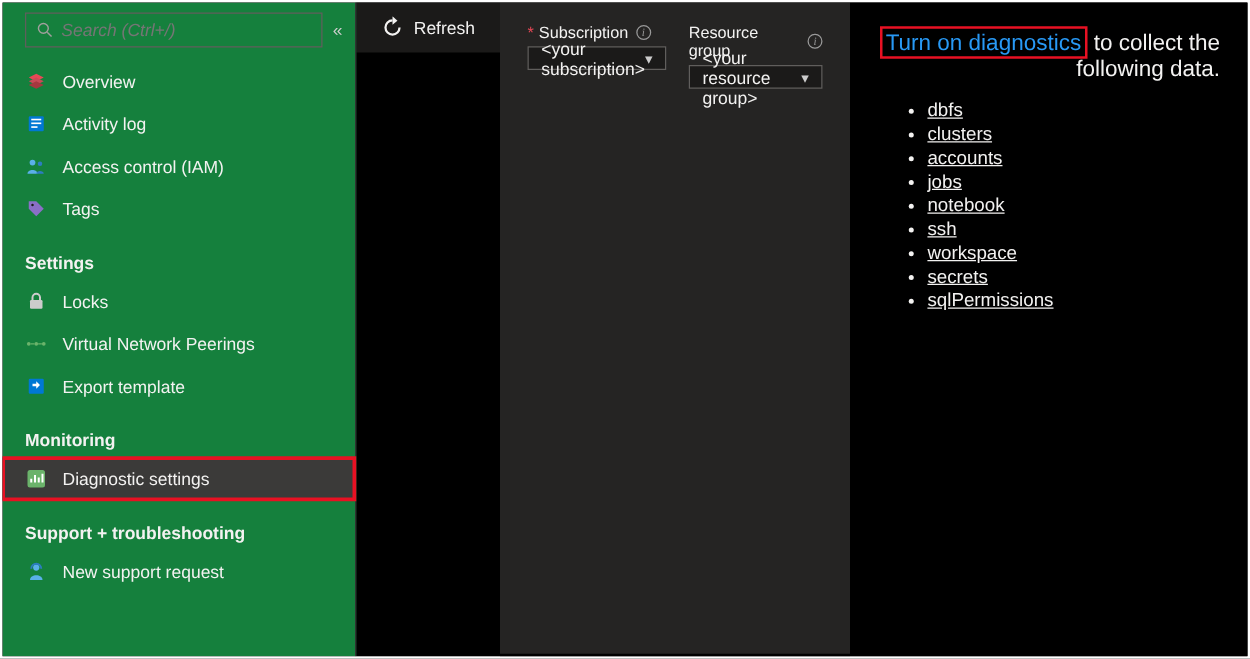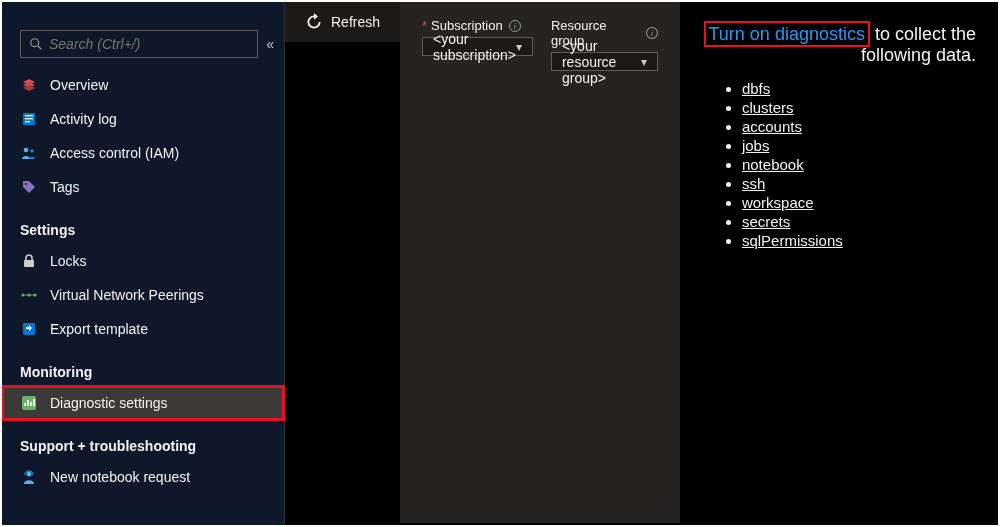--- a/index.html
+++ b/index.html
@@ -13,24 +13,24 @@
     font-size: 14px;
     border: 2px solid #fff;
   }
   .app {
     display: flex;
     height: 100%;
   }
   
   .sidebar {
     width: 283px;
-    background: #0f172a;
+    background: #15803d;
     border-right: 1px solid #333;
     position: relative;
-    padding-top: 28px;
+    padding-top: 8px;
   }
   .search-row {
     display: flex;
     align-items: center;
     padding: 0 10px 10px 18px;
   }
   .search-wrap {
     flex: 1;
     display: flex;
     align-items: center;
@@ -280,21 +280,21 @@
 
     <div class="section-header">Support + troubleshooting</div>
     <div class="nav-item">
       <div class="icon-slot">
         <svg width="16" height="16" viewBox="0 0 16 16">
             <circle cx="8" cy="5" r="2.5" fill="#5ab0e8"></circle>
             <path d="M3 15 C3 10 13 10 13 15 Z" fill="#5ab0e8"></path>
             <path d="M4 6 a4 4 0 0 1 8 0" stroke="#2d7cc1" stroke-width="1.5" fill="none"></path>
           </svg>
       </div>
-      <span class="label">New notebook request</span>
+      <span class="label">New support request</span>
     </div>
   </div>
 
   <div class="main">
     <div class="toolbar">
       <div class="toolbar-btn">
         <svg width="18" height="18" viewBox="0 0 16 16">
             <path d="M13 8 A5 5 0 1 1 8 3" stroke="#f3f2f1" stroke-width="1.6" fill="none"></path>
             <path d="M8 0 L8 6 L11.5 3.2 Z" fill="#f3f2f1"></path>
           </svg>

